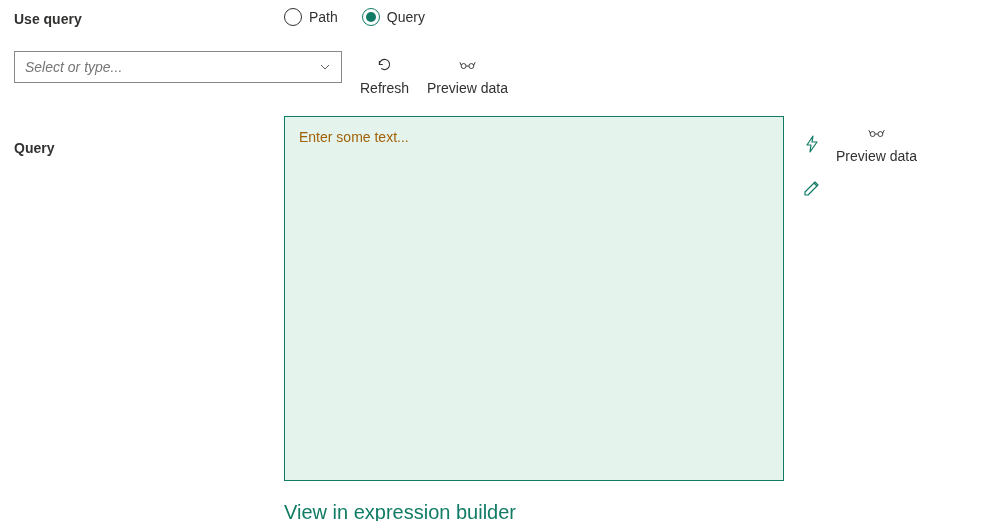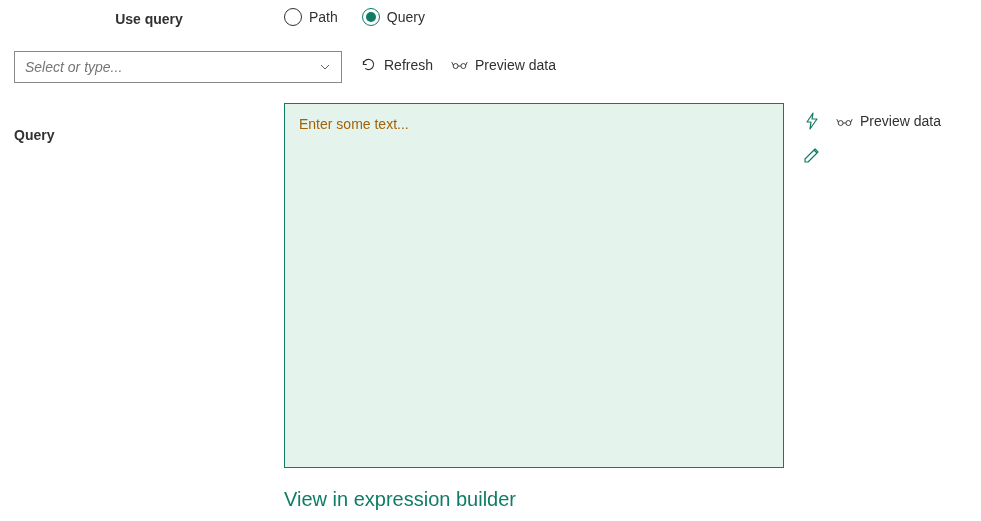--- a/index.html
+++ b/index.html
@@ -9,21 +9,21 @@
       color: #323130;
       background: #ffffff;
       padding: 8px 14px;
       width: 981px;
     }
     .form-row {
       display: flex;
       align-items: flex-start;
       margin-bottom: 20px;
     }
-    .form-row.tight { margin-bottom: 24px; text-align: center; }
+    .form-row.tight { margin-bottom: 24px; }
     .label-col {
       width: 270px;
       flex: 0 0 270px;
       padding-top: 3px;
     }
     .label-text {
       font-weight: 600;
       color: #323130;
     }
     .required-asterisk {
@@ -88,20 +88,21 @@
     }
     
     .action-link {
       display: inline-flex;
       align-items: center;
       gap: 7px;
       color: #323130;
       cursor: pointer;
       font-size: 14px;
       padding-top: 5px;
+      flex-direction: column;
     }
     .action-link svg { width: 17px; height: 17px; }
     
     .query-row { align-items: flex-start; }
     .query-label { padding-top: 24px; }
     .query-box {
       width: 500px;
       height: 365px;
       border: 1px solid #107c66;
       background: #e4f3ec;

